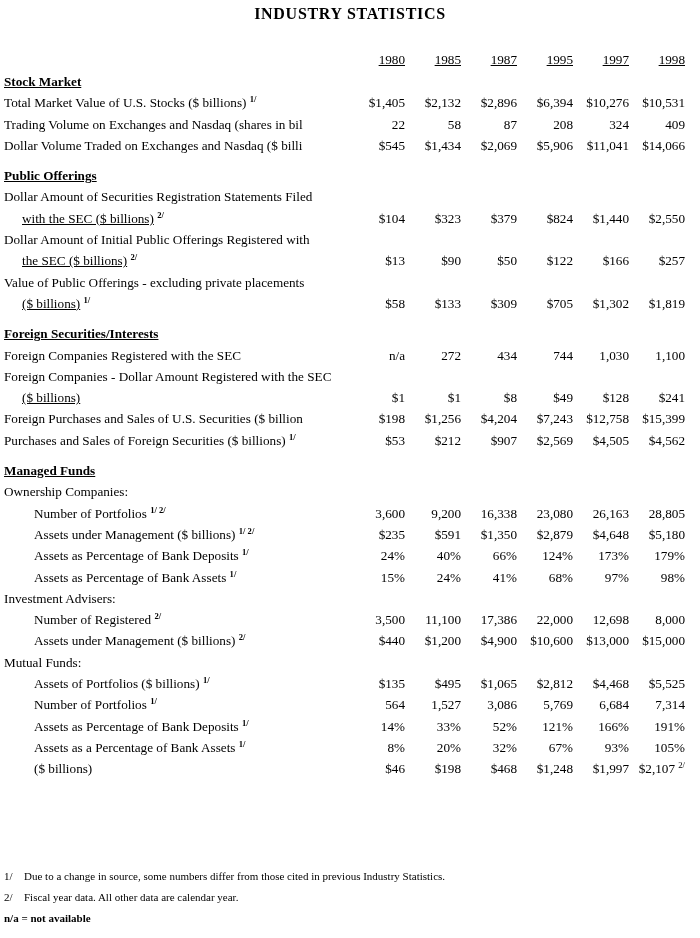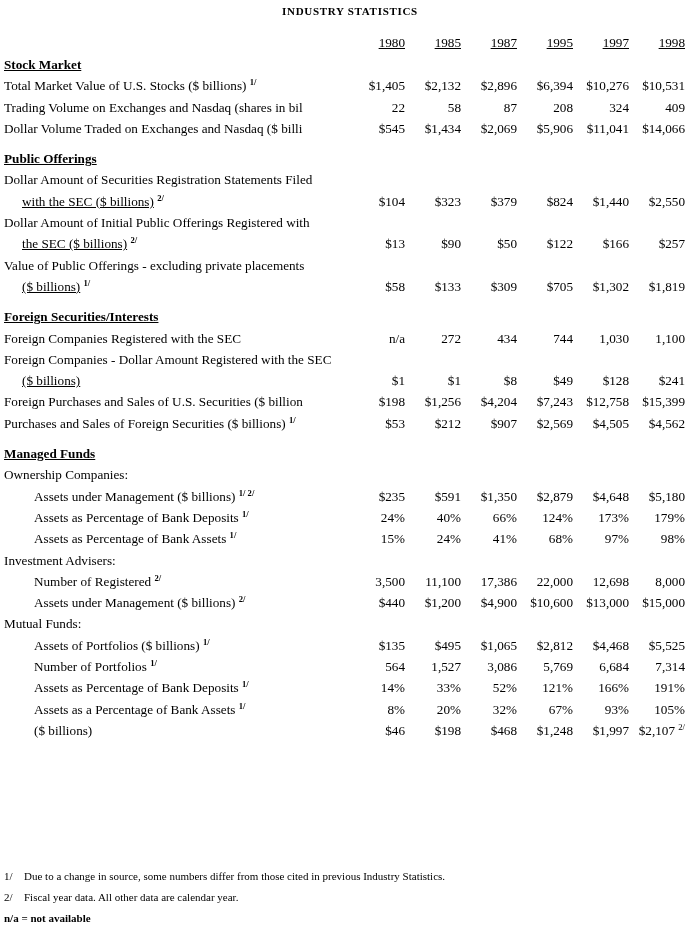--- a/index.html
+++ b/index.html
@@ -23,29 +23,29 @@
   }
 
   
   .doc-title {
     position: absolute;
     top: 5px;
     left: 0;
     width: 700px;
     text-align: center;
     font-weight: bold;
-    font-size: 11px;
+    font-size: 16px;
     letter-spacing: 0.7px;
     font-family: "Liberation Serif", "DejaVu Serif", serif;
   }
 
   
   table.stats {
     position: absolute;
-    top: 32px;
+    top: 49px;
     left: 4px;
     width: 681px;
     border-collapse: collapse;
     table-layout: fixed;
     font-size: 13.2px;
   }
   table.stats td {
     padding: 0;
     vertical-align: bottom;
     white-space: nowrap;
@@ -312,20 +312,29 @@
         <tr>
           <td class="label"><span class="subhead">Ownership Companies:</span></td>
           <td class="num">&nbsp;</td>
           <td class="num">&nbsp;</td>
           <td class="num">&nbsp;</td>
           <td class="num">&nbsp;</td>
           <td class="num">&nbsp;</td>
           <td class="num">&nbsp;</td>
         </tr>
         <tr>
+          <td class="label"><span class="ind2">Number of Portfolios</span> <sup class="fn"> 1/ 2/</sup></td>
+          <td class="num"><span>3,600</span></td>
+          <td class="num"><span>9,200</span></td>
+          <td class="num"><span>16,338</span></td>
+          <td class="num"><span>23,080</span></td>
+          <td class="num"><span>26,163</span></td>
+          <td class="num"><span>28,805</span></td>
+        </tr>
+        <tr>
           <td class="label"><span class="ind2">Assets under Management ($ billions)</span> <sup class="fn"> 1/ 2/</sup></td>
           <td class="num"><span>$235</span></td>
           <td class="num"><span>$591</span></td>
           <td class="num"><span>$1,350</span></td>
           <td class="num"><span>$2,879</span></td>
           <td class="num"><span>$4,648</span></td>
           <td class="num"><span>$5,180</span></td>
         </tr>
         <tr>
           <td class="label"><span class="ind2">Assets as Percentage of Bank Deposits</span> <sup class="fn"> 1/</sup></td>

